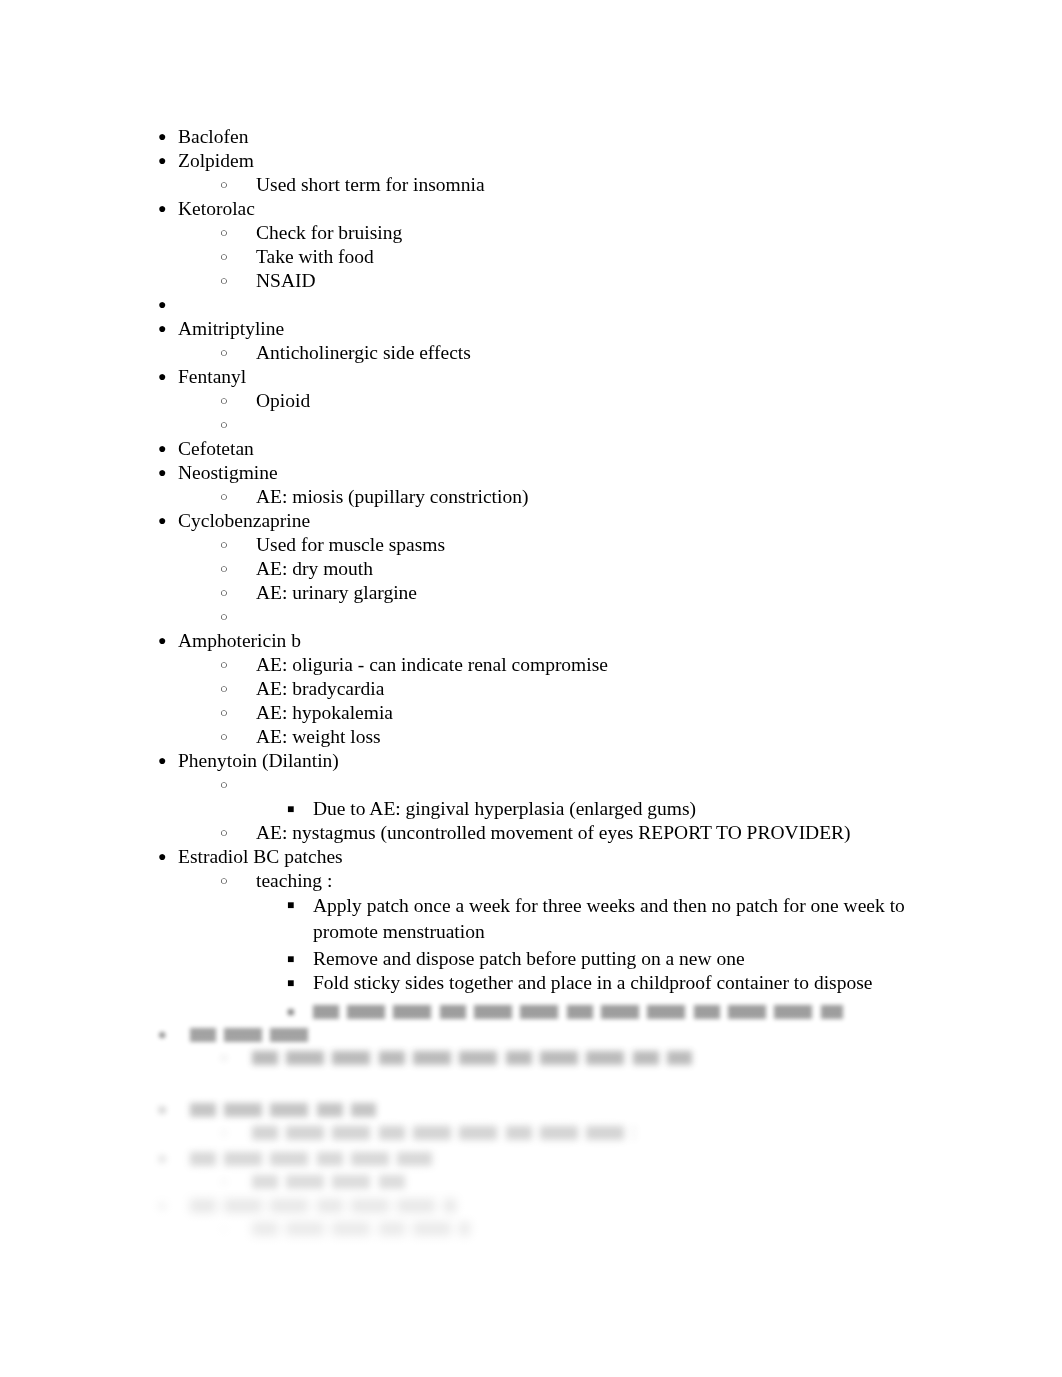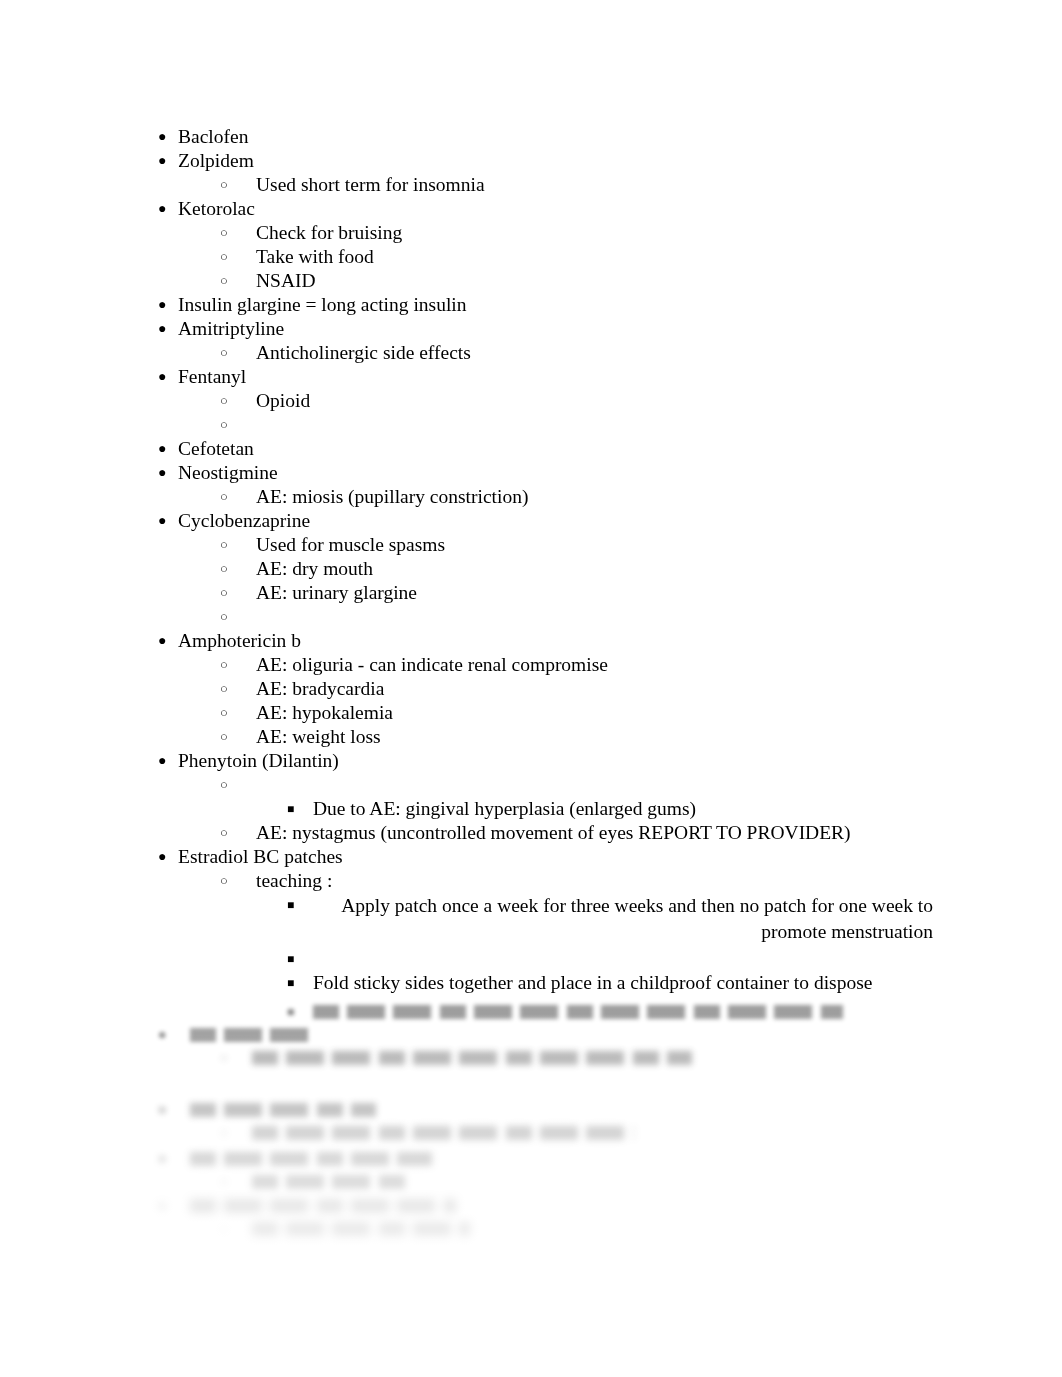--- a/index.html
+++ b/index.html
@@ -71,21 +71,21 @@
   .lvl3 > .txt    { left: 313px; }
 
   
   .para {
     position: absolute;
     left: 313px;
     top: 0;
     width: 620px;
     line-height: 26px;
     white-space: normal;
-    text-align: right;
+    text-align: left;
   }
 
   
   .blurrow {
     position: absolute;
     white-space: nowrap;
     font-size: 19.5px;
     line-height: 24px;
     color: #000;
     opacity: 0.62;
@@ -139,21 +139,20 @@
       <div class="row lvl2" style="position: absolute; left: 0px; top: 245px; width: 1062px;">
         <span class="bullet">○</span>
         <span class="txt">Take with food</span>
       </div>
       <div class="row lvl2" style="position: absolute; left: 0px; top: 269px; width: 1062px;">
         <span class="bullet">○</span>
         <span class="txt">NSAID</span>
       </div>
       <div class="row lvl1" style="position: absolute; left: 0px; top: 293px; width: 1062px;">
         <span class="bullet">●</span>
-        <span class="txt">Insulin glargine = long acting insulin</span>
       </div>
       <div class="row lvl1" style="position: absolute; left: 0px; top: 317px; width: 1062px;">
         <span class="bullet">●</span>
         <span class="txt">Amitriptyline</span>
       </div>
       <div class="row lvl2" style="position: absolute; left: 0px; top: 341px; width: 1062px;">
         <span class="bullet">○</span>
         <span class="txt">Anticholinergic side effects</span>
       </div>
       <div class="row lvl1" style="position: absolute; left: 0px; top: 365px; width: 1062px;">
@@ -240,20 +239,21 @@
       <div class="row lvl2" style="position: absolute; left: 0px; top: 869px; width: 1062px;">
         <span class="bullet">○</span>
         <span class="txt">teaching :</span>
       </div>
       <div class="row lvl3 wrap" style="position: absolute; left: 0px; top: 893px; width: 1062px;">
         <span class="bullet">■</span>
         <span class="para">Apply patch once a week for three weeks and then no patch for one week to promote menstruation</span>
       </div>
       <div class="row lvl3" style="position: absolute; left: 0px; top: 947px; width: 1062px;">
         <span class="bullet">■</span>
+        <span class="txt">Remove and dispose patch before putting on a new one</span>
       </div>
       <div class="row lvl3" style="position: absolute; left: 0px; top: 971px; width: 1062px;">
         <span class="bullet">■</span>
         <span class="txt">Fold sticky sides together and place in a childproof container to dispose</span>
       </div>
     </div>
 
   <div id="obscured">
       <div class="blurrow b1" style="left: 0px; top: 1000px;">
         <span style="position: absolute; left: 287px; font-size: 12px;">■</span>

